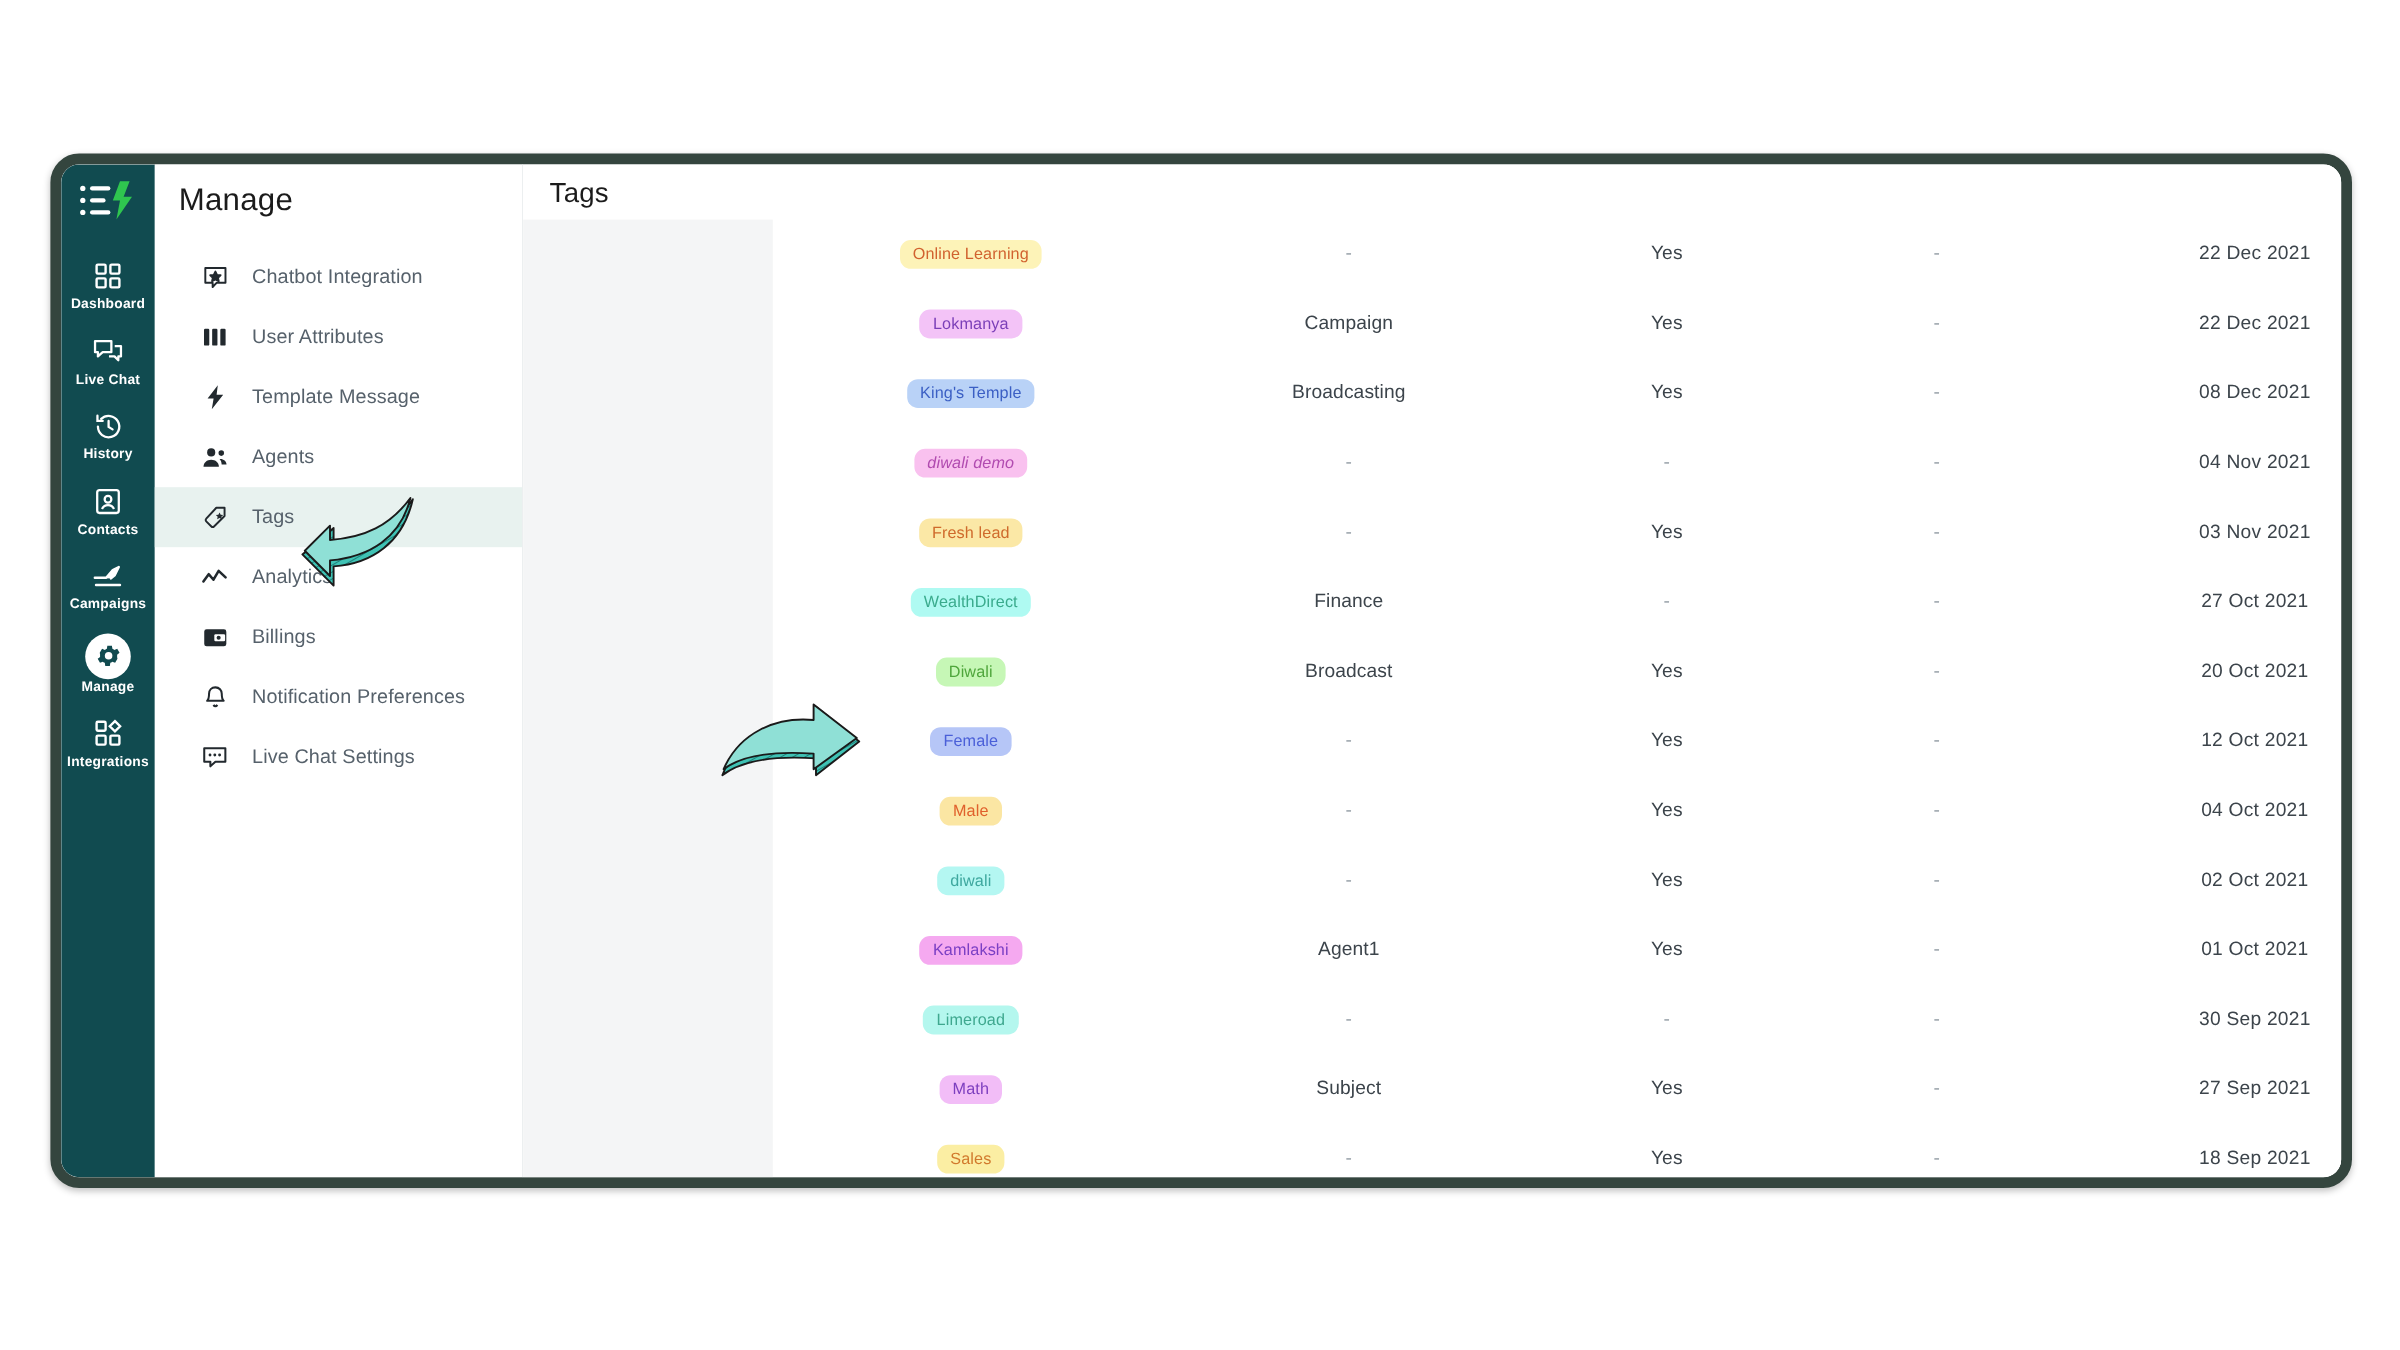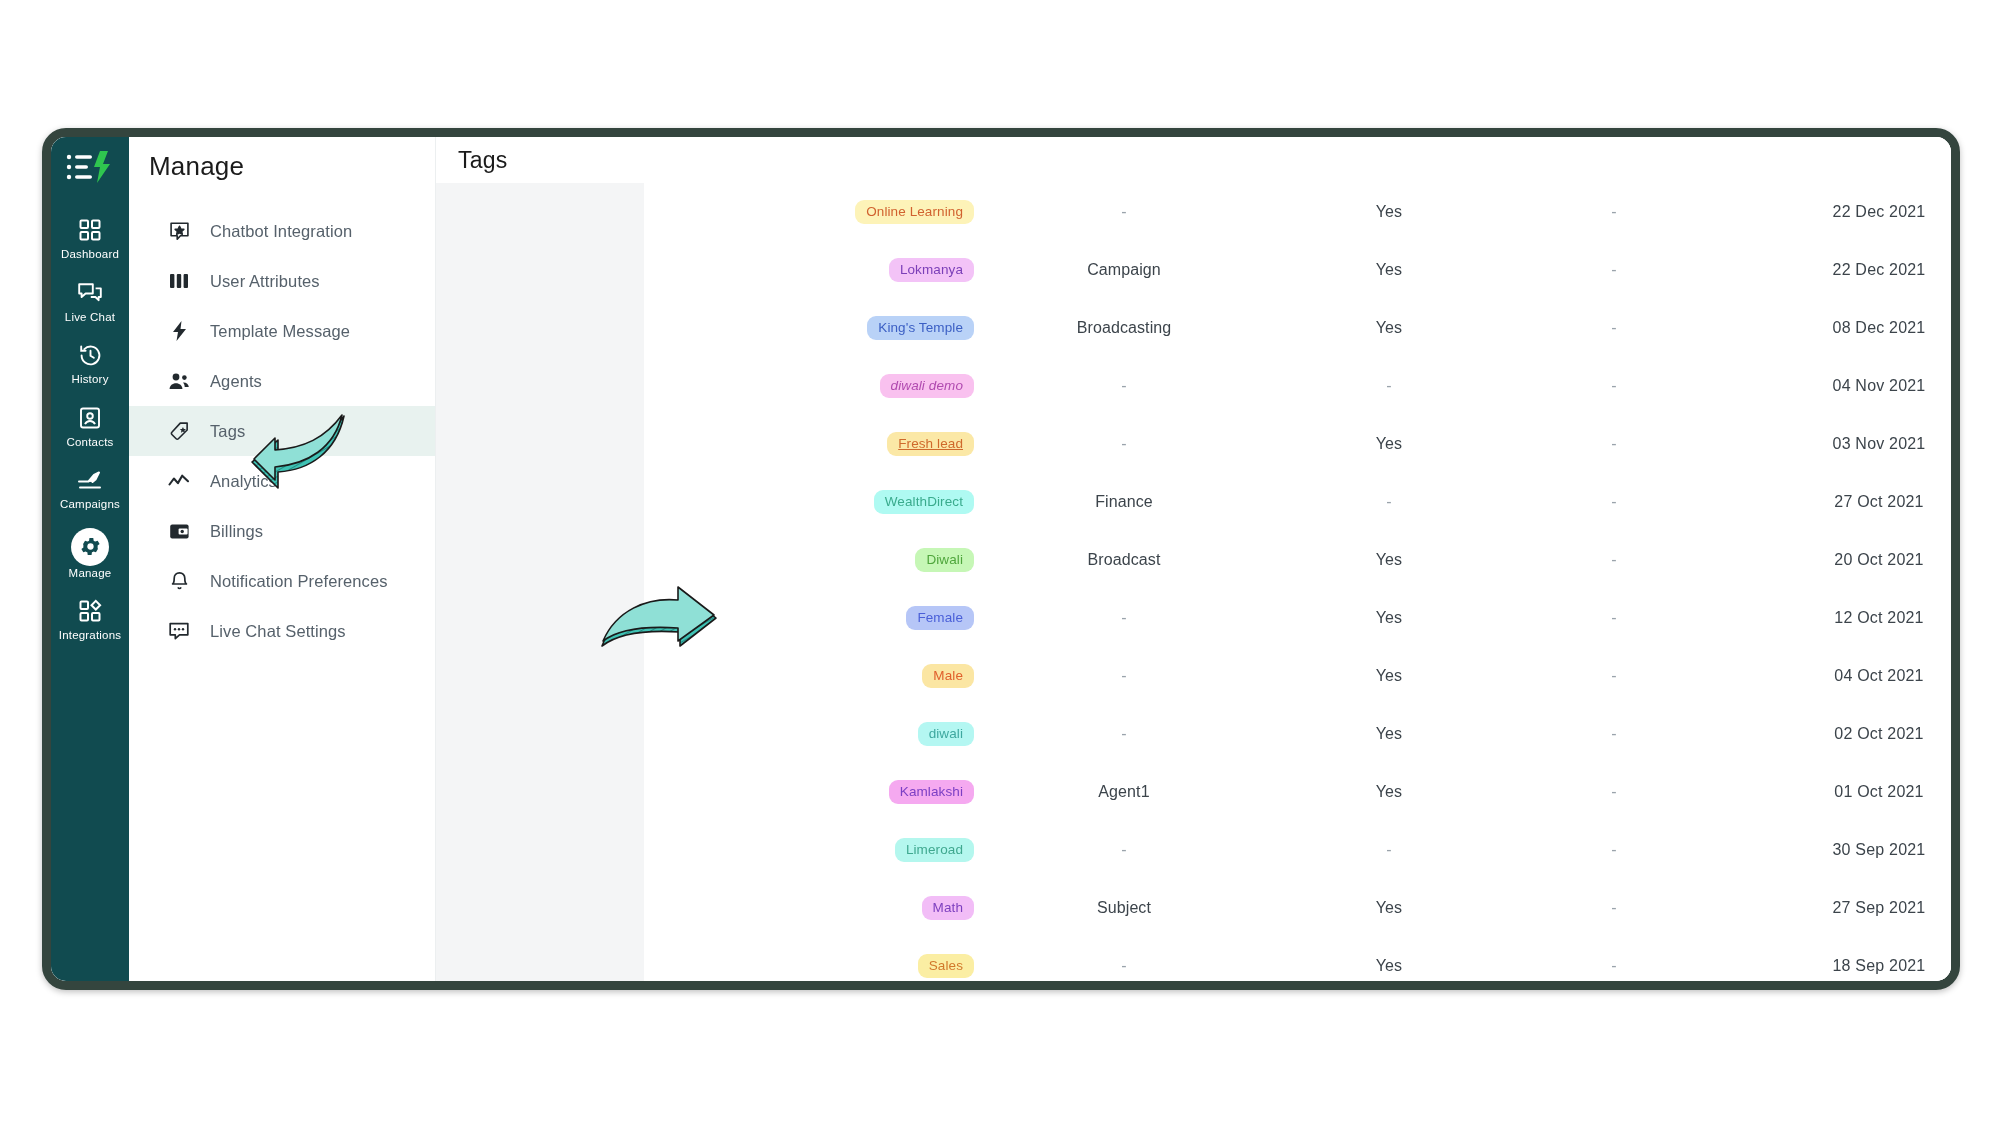--- a/index.html
+++ b/index.html
@@ -20,21 +20,21 @@
     box-sizing:border-box;
     overflow:hidden;
     box-shadow:0 2px 6px rgba(0,0,0,.25);
   }
   .window-inner{position:absolute;inset:0;display:flex;background:#fff;}
 
   
   .rail{
     width:78px;flex:0 0 78px;background:#114b50;
     display:flex;flex-direction:column;align-items:center;
-    padding-top:8px;box-sizing:border-box;
+    padding-top:8px;box-sizing:border-box;font-weight:bold;
   }
   .logo{width:56px;height:44px;display:flex;align-items:center;justify-content:center;margin-bottom:26px;}
   .rail-item{
     width:78px;display:flex;flex-direction:column;align-items:center;
     margin-bottom:17px;cursor:pointer;position:relative;
   }
   .rail-icon{width:30px;height:30px;display:flex;align-items:center;justify-content:center;margin-bottom:4px;}
   .rail-item.active .rail-icon{
     background:#ffffff;border-radius:50%;width:38px;height:38px;margin-bottom:2px;
   }
@@ -63,21 +63,21 @@
   .content-title{font-size:23px;color:#1b1b1b;letter-spacing:.2px;}
 
   .content-body{position:absolute;left:0;right:0;top:46px;bottom:0;display:flex;}
   .filter-panel{
     width:208px;flex:0 0 208px;background:#f4f5f6;
   }
   .table-wrap{flex:1;position:relative;min-width:0;}
 
   table.tags{width:100%;border-collapse:collapse;table-layout:fixed;}
   table.tags td{height:58px;vertical-align:middle;padding:0;}
-  .c-tag{width:330px;text-align:right;}
+  .c-tag{width:330px;text-align:center;}
   .c-type{width:300px;text-align:center;}
   .c-active{width:230px;text-align:center;}
   .c-extra{width:220px;text-align:center;}
   .c-date{width:310px;text-align:center;}
   .c-act{text-align:left;}
 
   .chip{
     display:inline-block;padding:5px 11px 6px;border-radius:9px;
     font-size:13.5px;line-height:1;letter-spacing:.1px;white-space:nowrap;
   }
@@ -334,21 +334,21 @@
                   </tr>
                   <tr>
                     <td class="c-tag"><span class="chip" style="background: rgb(249, 193, 239); color: rgb(177, 75, 176); font-style: italic;">diwali demo</span></td>
                     <td class="c-type"><span class="cell-dash">-</span></td>
                     <td class="c-active"><span class="cell-dash">-</span></td>
                     <td class="c-extra"><span class="cell-dash">-</span></td>
                     <td class="c-date"><span class="cell-date">04 Nov 2021</span></td>
                     <td class="c-act"></td>
                   </tr>
                   <tr>
-                    <td class="c-tag"><span class="chip" style="background: rgb(251, 232, 166); color: rgb(207, 106, 44); text-decoration: underline;">Fresh lead</span></td>
+                    <td class="c-tag"><span class="chip" style="background: rgb(251, 232, 166); color: rgb(207, 106, 44);">Fresh lead</span></td>
                     <td class="c-type"><span class="cell-dash">-</span></td>
                     <td class="c-active"><span class="cell-text">Yes</span></td>
                     <td class="c-extra"><span class="cell-dash">-</span></td>
                     <td class="c-date"><span class="cell-date">03 Nov 2021</span></td>
                     <td class="c-act"></td>
                   </tr>
                   <tr>
                     <td class="c-tag"><span class="chip" style="background: rgb(175, 250, 242); color: rgb(58, 171, 141);">WealthDirect</span></td>
                     <td class="c-type"><span class="cell-text">Finance</span></td>
                     <td class="c-active"><span class="cell-dash">-</span></td>

